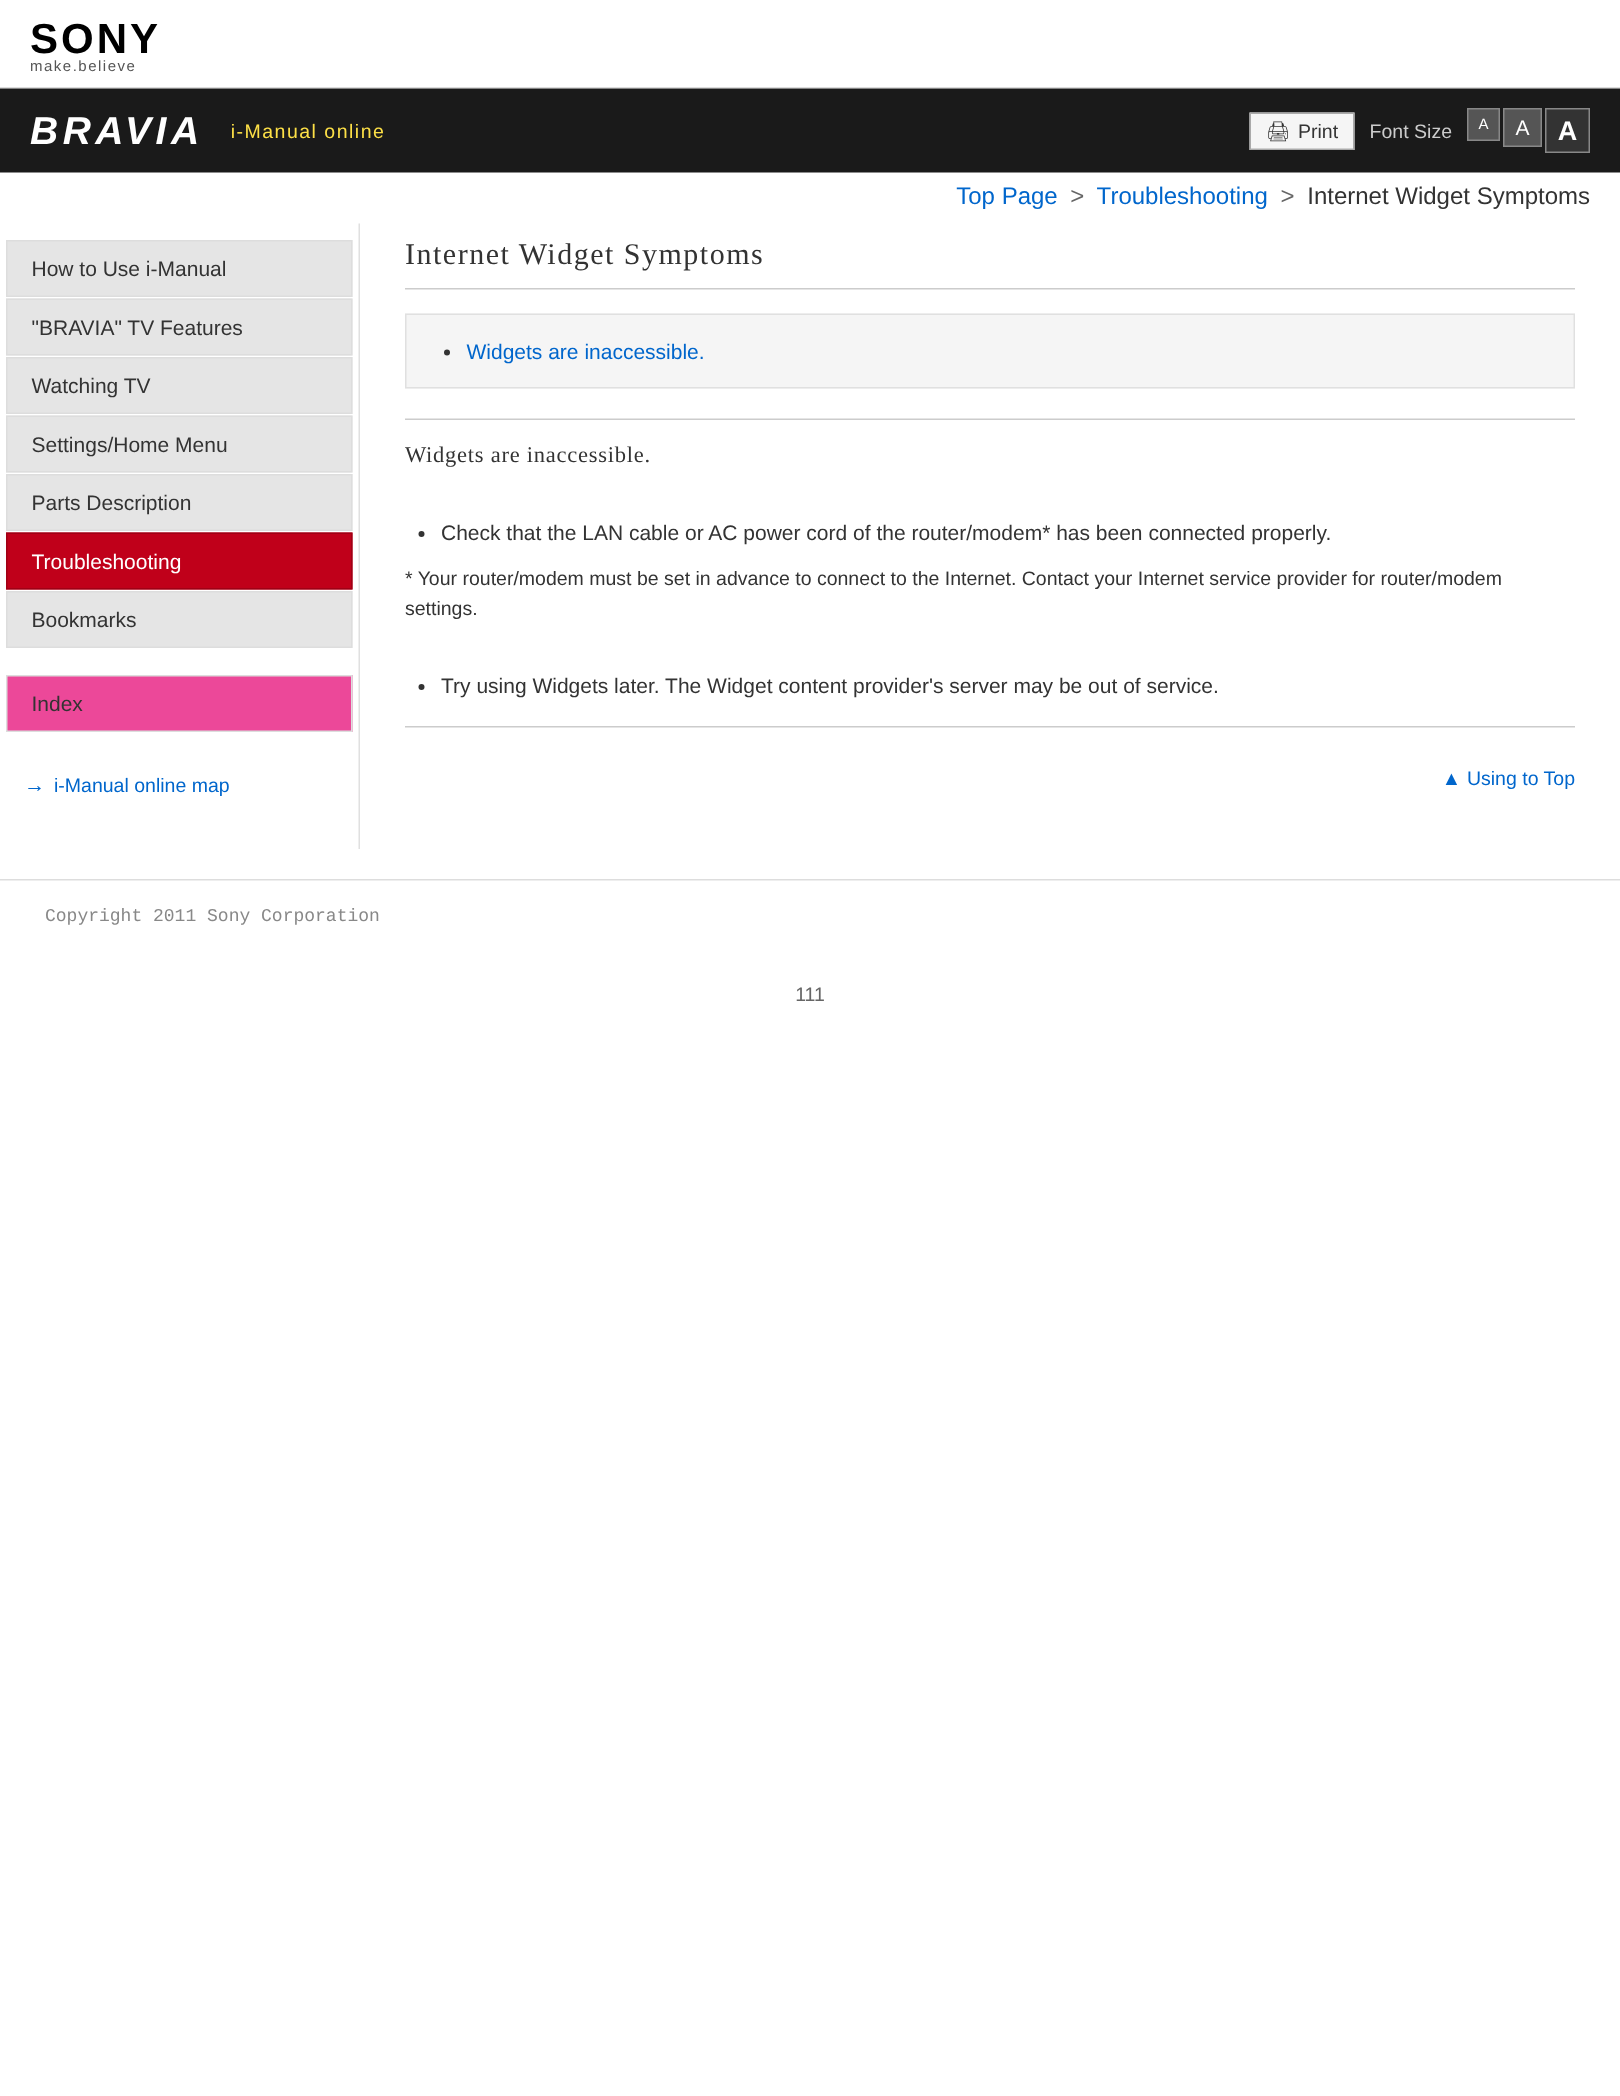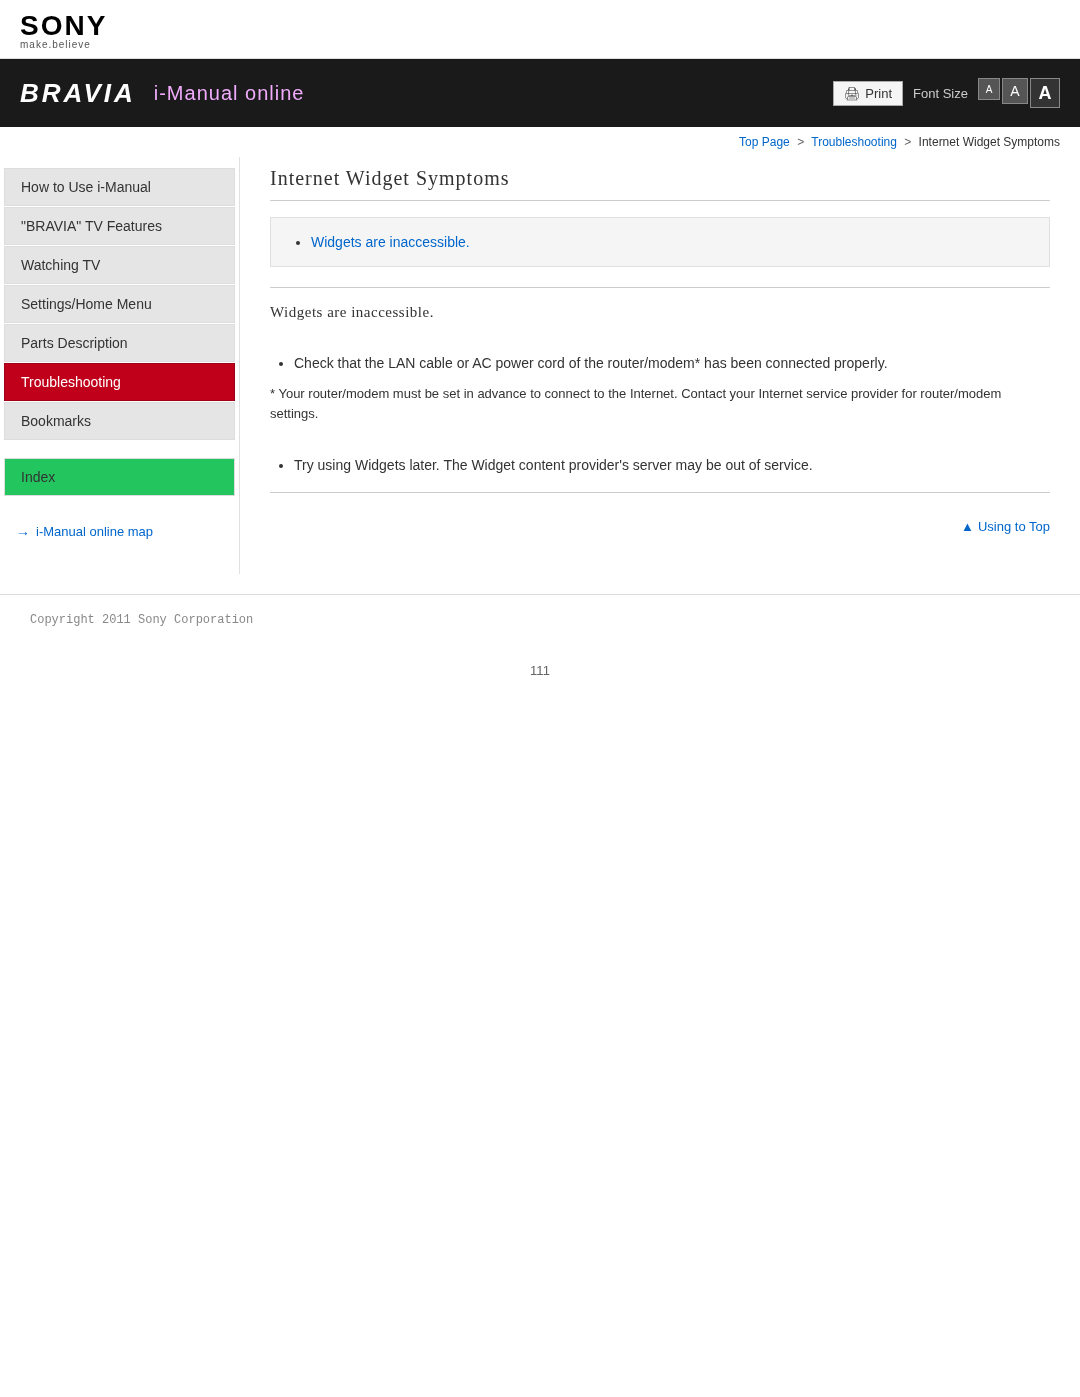--- a/index.html
+++ b/index.html
@@ -35,38 +35,38 @@
       letter-spacing: 1px;
     }
 
     
     .bravia-bar {
       background: #1a1a1a;
       display: flex;
       align-items: center;
       justify-content: space-between;
       padding: 0 20px;
-      height: 68px;
+      height: 56px;
     }
     .bravia-left {
       display: flex;
       align-items: center;
       gap: 18px;
     }
     .bravia-logo {
       font-size: 26px;
       font-weight: 900;
       color: #fff;
       font-family: Arial Black, Arial, sans-serif;
       letter-spacing: 3px;
       font-style: italic;
     }
     .bravia-subtitle {
-      color: #f0abfc;
-      font-size: 20px;
+      color: #fde047;
+      font-size: 13px;
       letter-spacing: 1px;
     }
     .bravia-right {
       display: flex;
       align-items: center;
       gap: 10px;
     }
     .print-btn {
       background: #f5f5f5;
       border: 1px solid #aaa;
@@ -95,21 +95,21 @@
       align-items: center;
       justify-content: center;
     }
     .font-btn.small { width: 22px; height: 22px; font-size: 10px; }
     .font-btn.medium { width: 26px; height: 26px; font-size: 14px; }
     .font-btn.large { width: 30px; height: 30px; font-size: 18px; font-weight: bold; background: #333; }
 
     
     .breadcrumb-bar {
       padding: 8px 20px 8px 280px;
-      font-size: 12px;
+      font-size: 16px;
       color: #333;
       text-align: right;
     }
     .breadcrumb-bar a {
       color: #0066cc;
       text-decoration: none;
     }
     .breadcrumb-bar .sep { margin: 0 4px; color: #666; }
     .breadcrumb-bar .current { color: #333; }
 
@@ -139,21 +139,21 @@
     }
     .sidebar-spacer { height: 16px; }
     .sidebar-index {
       display: block;
       padding: 10px 16px;
       font-size: 14px;
       color: #333;
       text-decoration: none;
       margin: 1px 4px;
       cursor: pointer;
-      background: #22c55e;
+      background: #ec4899;
       border: 1px solid #ddd;
     }
     .sidebar-map-link {
       display: flex;
       align-items: center;
       gap: 6px;
       padding: 10px 16px;
       font-size: 13px;
       color: #0066cc;
       text-decoration: none;

